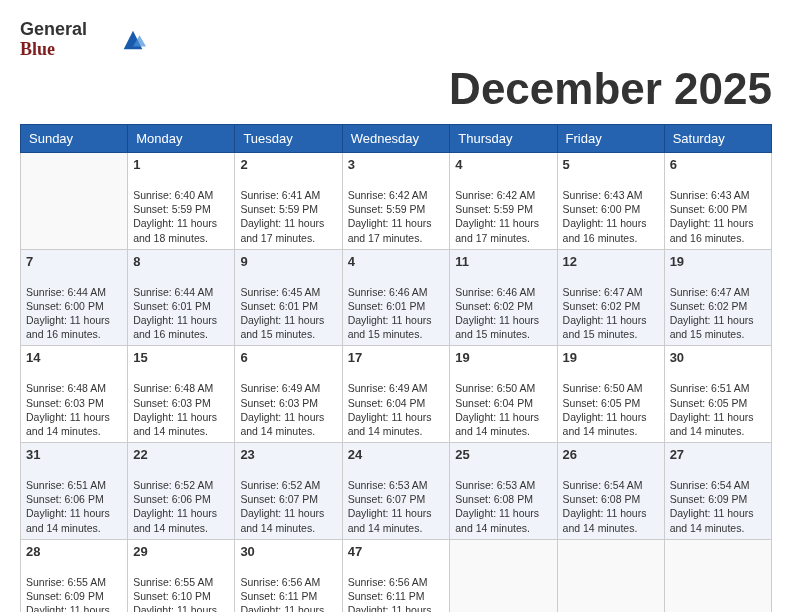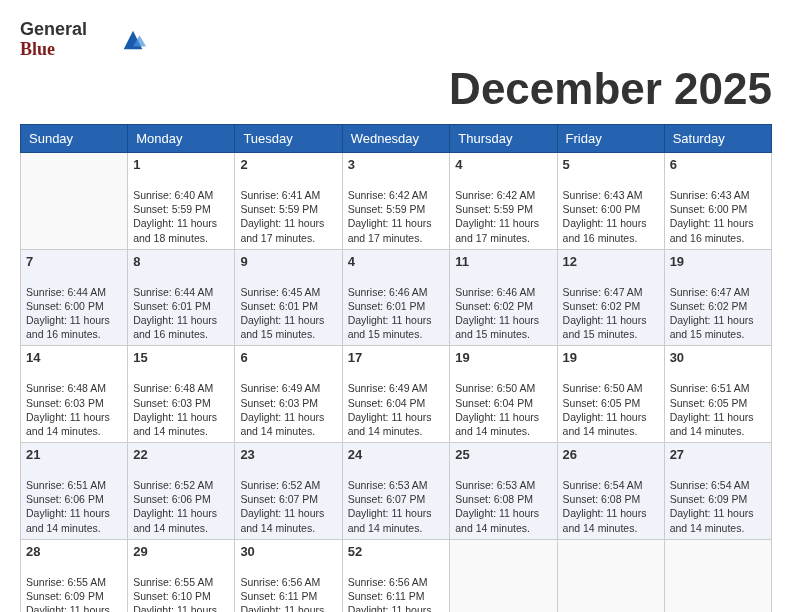--- a/index.html
+++ b/index.html
@@ -204,21 +204,21 @@
           <span class="day-number">19</span>
           <div class="cell-info">Sunrise: 6:50 AM<br>Sunset: 6:05 PM<br>Daylight: 11 hours and 14 minutes.</div>
         </td>
         <td>
           <span class="day-number">30</span>
           <div class="cell-info">Sunrise: 6:51 AM<br>Sunset: 6:05 PM<br>Daylight: 11 hours and 14 minutes.</div>
         </td>
       </tr>
       <tr class="row-stripe">
         <td>
-          <span class="day-number">21</span>
+          <span class="day-number">31</span>
           <div class="cell-info">Sunrise: 6:51 AM<br>Sunset: 6:06 PM<br>Daylight: 11 hours and 14 minutes.</div>
         </td>
         <td>
           <span class="day-number">22</span>
           <div class="cell-info">Sunrise: 6:52 AM<br>Sunset: 6:06 PM<br>Daylight: 11 hours and 14 minutes.</div>
         </td>
         <td>
           <span class="day-number">23</span>
           <div class="cell-info">Sunrise: 6:52 AM<br>Sunset: 6:07 PM<br>Daylight: 11 hours and 14 minutes.</div>
         </td>
@@ -246,21 +246,21 @@
         </td>
         <td>
           <span class="day-number">29</span>
           <div class="cell-info">Sunrise: 6:55 AM<br>Sunset: 6:10 PM<br>Daylight: 11 hours and 14 minutes.</div>
         </td>
         <td>
           <span class="day-number">30</span>
           <div class="cell-info">Sunrise: 6:56 AM<br>Sunset: 6:11 PM<br>Daylight: 11 hours and 14 minutes.</div>
         </td>
         <td>
-          <span class="day-number">52</span>
+          <span class="day-number">47</span>
           <div class="cell-info">Sunrise: 6:56 AM<br>Sunset: 6:11 PM<br>Daylight: 11 hours and 15 minutes.</div>
         </td>
         <td class="empty-cell"></td>
         <td class="empty-cell"></td>
         <td class="empty-cell"></td>
       </tr>
     </tbody>
 </table>
 
 </body></html>

